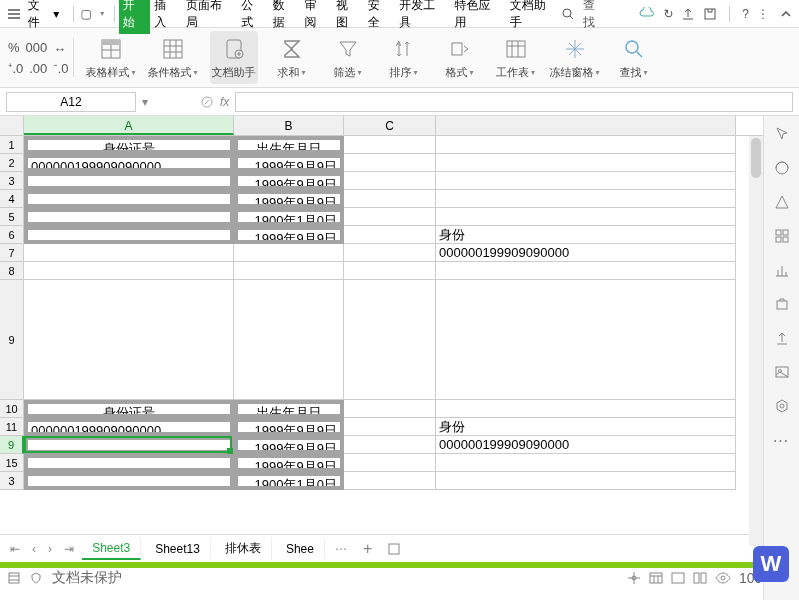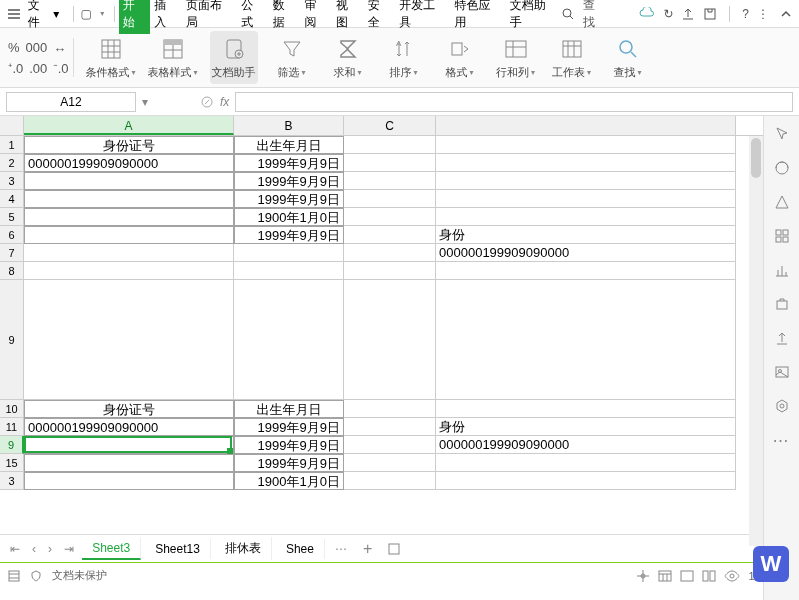--- a/index.html
+++ b/index.html
@@ -31,30 +31,30 @@
 .colhead.sel { background: #d8f0dc; border-bottom: 2px solid #22a83f; color: #0a7a1f; }
 .colA { width: 210px; } .colB { width: 110px; } .colC { width: 92px; } .colD { width: 300px; }
 .rows { }
 .row { display: flex; height: 18px; font-size: 13px; }
 .row.tall { height: 120px; } 
 .rowhead { width: 24px; text-align: center; border-right: 1px solid #ccc; border-bottom: 1px solid #ccc; background: #f0f0f0; font-size: 11px; line-height: 18px; }
 .row.tall .rowhead { line-height: 120px; }
 .rowhead.sel { background: #d8f0dc; border-right: 2px solid #22a83f; color: #0a7a1f; }
 .cell { border-right: 1px solid #ccc; border-bottom: 1px solid #ccc; padding: 0 3px; line-height: 17px; overflow: hidden; white-space: nowrap; }
 .cell.center { text-align: center; }
-.cell.bordered { border: 1px solid #a3a3a3; }
+.cell.bordered { border: 4px solid #a3a3a3; }
 .selection { position: absolute; border: 2px solid #22a83f; pointer-events: none; }
 .fill-handle { position: absolute; width: 6px; height: 6px; background: #22a83f; right: -3px; bottom: -3px; }
 .right-sidebar { width: 36px; background: #f5f5f5; border-left: 1px solid #ddd; display: flex; flex-direction: column; align-items: center; gap: 14px; padding-top: 8px; color: #888; position: absolute; right: 0; top: 116px; bottom: 0; }
 .right-sidebar .sicon { width: 20px; height: 20px; display: flex; align-items: center; justify-content: center; }
 .sheettabs { height: 28px; display: flex; align-items: center; border-top: 1px solid #ddd; font-size: 12px; padding: 0 6px; gap: 4px; }
 .sheettabs .navbtn { padding: 2px 4px; color: #888; }
 .sheettabs .stab { padding: 3px 10px; border-right: 1px solid #eee; }
 .sheettabs .stab.active { color: #22a83f; border-bottom: 2px solid #22a83f; }
-.statusbar { height: 26px; display: flex; align-items: center; border-top: 1px solid #84cc16; font-size: 11px; padding: 0 8px; gap: 10px; color: #666; }
+.statusbar { height: 26px; display: flex; align-items: center; border-top: 6px solid #84cc16; font-size: 14px; padding: 0 8px; gap: 10px; color: #666; }
 .statusbar .right { margin-left: auto; display: flex; align-items: center; gap: 8px; }
 .watermark { position: absolute; right: 10px; bottom: 18px; display: flex; align-items: center; gap: 4px; font-size: 28px; font-weight: bold; color: #4a5fd8; }
 .watermark .wlogo { width: 36px; height: 36px; background: #4a5fd8; border-radius: 6px; color: #fff; display: flex; align-items: center; justify-content: center; font-size: 22px; }
 .scrollbar-v { position: absolute; right: 36px; top: 136px; width: 14px; bottom: 54px; background: #f0f0f0; }
 .scrollbar-v .thumb { position: absolute; top: 2px; left: 2px; right: 2px; height: 40px; background: #ccc; border-radius: 6px; }
 .chevd::after { content: '▾'; font-size: 8px; color: #888; margin-left: 1px; }
 .dots { letter-spacing: 2px; }
 svg { display: block; }
 </style>
 </head>
@@ -132,69 +132,69 @@
     <div class="row">
       <span>⁺.0</span>
       <span>.00</span>
       <span>⁻.0</span>
     </div>
   </div>
   <div class="rg">
     <span class="ricon">
         <svg width="26" height="26" viewBox="0 0 26 26">
           <rect x="4" y="4" width="18" height="18" stroke="#888" fill="none"></rect>
-          <path d="M4 10h18M4 16h18M10 4v18M16 4v18" stroke="#888"></path>
-        </svg>
-      </span>
-    <span class="rlabel chevd">
-        <span>条件格式</span>
+          <rect x="4" y="4" width="18" height="5" fill="#bbb"></rect>
+          <path d="M4 14h18M13 9v13" stroke="#888"></path>
+        </svg>
+      </span>
+    <span class="rlabel chevd">
+        <span>表格样式</span>
       </span>
   </div>
   <div class="rg">
     <span class="ricon">
         <svg width="26" height="26" viewBox="0 0 26 26">
           <rect x="4" y="4" width="18" height="18" stroke="#888" fill="none"></rect>
-          <rect x="4" y="4" width="18" height="5" fill="#bbb"></rect>
-          <path d="M4 14h18M13 9v13" stroke="#888"></path>
-        </svg>
-      </span>
-    <span class="rlabel chevd">
-        <span>表格样式</span>
+          <path d="M4 10h18M4 16h18M10 4v18M16 4v18" stroke="#888"></path>
+        </svg>
+      </span>
+    <span class="rlabel chevd">
+        <span>条件格式</span>
       </span>
   </div>
   <div class="rg doc-helper">
     <span class="ricon">
         <svg width="26" height="26" viewBox="0 0 26 26">
           <rect x="6" y="4" width="14" height="18" stroke="#888" fill="none" rx="2"></rect>
           <circle cx="18" cy="18" r="4" stroke="#888" fill="#e8e8e8"></circle>
           <path d="M18 16v4M16 18h4" stroke="#888"></path>
         </svg>
       </span>
     <span class="rlabel">
         <span>文档助手</span>
       </span>
   </div>
   <div class="rg">
     <span class="ricon">
+        <svg width="22" height="24" viewBox="0 0 22 24">
+          <path d="M4 4h14l-8 8 8 8H4v-2l7-6-7-6V4z" stroke="#888" fill="none" stroke-width="1.5"></path>
+        </svg>
+      </span>
+    <span class="rlabel chevd">
+        <span>求和</span>
+      </span>
+  </div>
+  <div class="rg">
+    <span class="ricon">
         <svg width="22" height="22" viewBox="0 0 22 22">
           <path d="M3 4h16l-6 8v6l-4-2v-4L3 4z" stroke="#888" fill="none"></path>
         </svg>
       </span>
     <span class="rlabel chevd">
         <span>筛选</span>
-      </span>
-  </div>
-  <div class="rg">
-    <span class="ricon">
-        <svg width="22" height="24" viewBox="0 0 22 24">
-          <path d="M4 4h14l-8 8 8 8H4v-2l7-6-7-6V4z" stroke="#888" fill="none" stroke-width="1.5"></path>
-        </svg>
-      </span>
-    <span class="rlabel chevd">
-        <span>求和</span>
       </span>
   </div>
   <div class="rg">
     <span class="ricon">
         <svg width="22" height="22" viewBox="0 0 22 22">
           <path d="M6 4v14m-2-2l2 2 2-2M14 18V4m-2 2l2-2 2 2" stroke="#888" fill="none"></path>
           <text x="3" y="8" font-size="8" fill="#888">A</text>
         </svg>
       </span>
     <span class="rlabel chevd">
@@ -207,38 +207,37 @@
           <rect x="3" y="5" width="10" height="12" stroke="#888" fill="none"></rect>
           <path d="M15 8l4 3-4 3" stroke="#888" fill="none"></path>
         </svg>
       </span>
     <span class="rlabel chevd">
         <span>格式</span>
       </span>
   </div>
   <div class="rg">
     <span class="ricon">
-        <svg width="26" height="22" viewBox="0 0 26 22">
-          <rect x="3" y="3" width="20" height="16" stroke="#888" fill="none"></rect>
-          <path d="M3 9h20M10 3v16" stroke="#888"></path>
-        </svg>
-      </span>
-    <span class="rlabel chevd">
-        <span>行和列</span>
-      </span>
-  </div>
-  <div class="rg">
-    <span class="ricon">
         <svg width="24" height="22" viewBox="0 0 24 22">
           <rect x="3" y="3" width="18" height="16" stroke="#888" fill="none"></rect>
           <path d="M3 8h18M8 3v16M14 3v16" stroke="#888"></path>
         </svg>
       </span>
     <span class="rlabel chevd">
         <span>工作表</span>
+      </span>
+  </div>
+  <div class="rg">
+    <span class="ricon">
+        <svg width="22" height="22" viewBox="0 0 22 22">
+          <path d="M11 2v18M2 11h18M5 5l12 12M17 5L5 17" stroke="#8ac" stroke-width="1"></path>
+        </svg>
+      </span>
+    <span class="rlabel chevd">
+        <span>冻结窗格</span>
       </span>
   </div>
   <div class="rg">
     <span class="ricon">
         <svg width="22" height="22" viewBox="0 0 22 22">
           <circle cx="9" cy="9" r="6" stroke="#6ac" fill="none" stroke-width="1.5"></circle>
           <path d="M14 14l5 5" stroke="#6ac" stroke-width="1.5"></path>
         </svg>
       </span>
     <span class="rlabel chevd">

